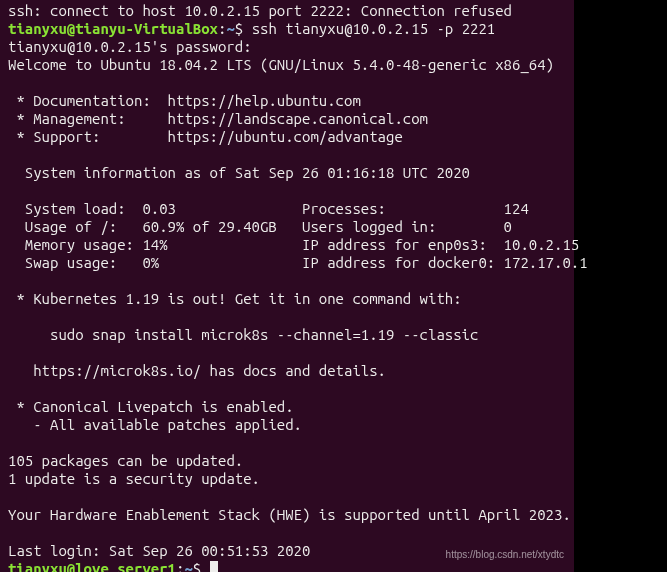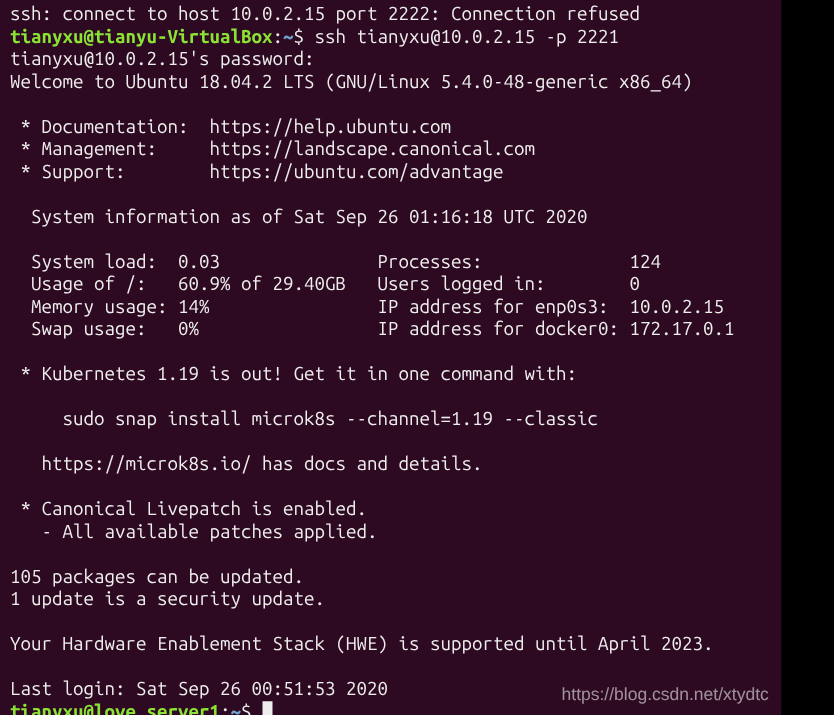--- a/index.html
+++ b/index.html
@@ -11,42 +11,42 @@
     overflow: hidden;
   }
   .terminal {
     background: #2d0922;
     color: #eeeeec;
     font-family: "Ubuntu Mono", "DejaVu Sans Mono", monospace;
     font-size: 15px;
     line-height: 18px;
     padding: 2px 8px 8px 8px;
     white-space: pre;
-    width: 625px;
+    width: 574px;
     height: 572px;
     box-sizing: border-box;
     position: relative;
   }
   .green { color: #8ae234; font-weight: bold; }
   .blue { color: #729fcf; font-weight: bold; }
   .white { color: #eeeeec; }
   .cursor {
     display: inline-block;
     width: 8px;
     height: 16px;
     background: #eeeeec;
     vertical-align: text-bottom;
   }
   .watermark {
     position: absolute;
     right: 10px;
     bottom: 8px;
     color: rgba(255,255,255,0.55);
     font-family: Arial, sans-serif;
-    font-size: 14px;
+    font-size: 10px;
     pointer-events: none;
   }
 </style>
 </head>
 <body>
 
 <div class="terminal"><span class="white">ssh: connect to host 10.0.2.15 port 2222: Connection refused</span>
 <span class="green">tianyxu@tianyu-VirtualBox</span><span class="white">:</span><span class="blue">~</span><span class="white">$ ssh tianyxu@10.0.2.15 -p 2221</span>
 <span class="white">tianyxu@10.0.2.15's password: </span>
 <span class="white">Welcome to Ubuntu 18.04.2 LTS (GNU/Linux 5.4.0-48-generic x86_64)</span>

